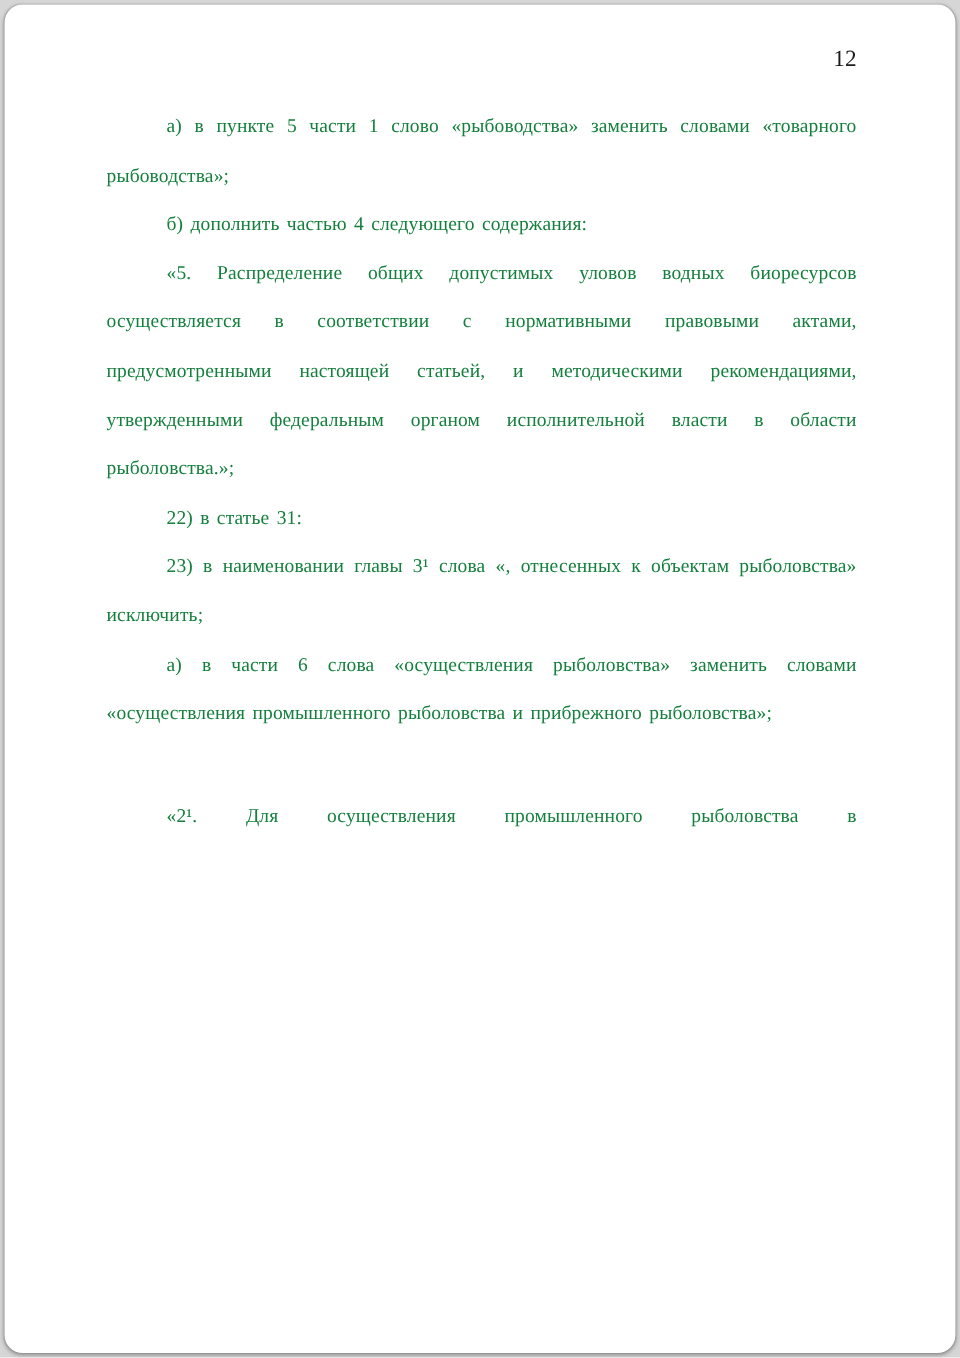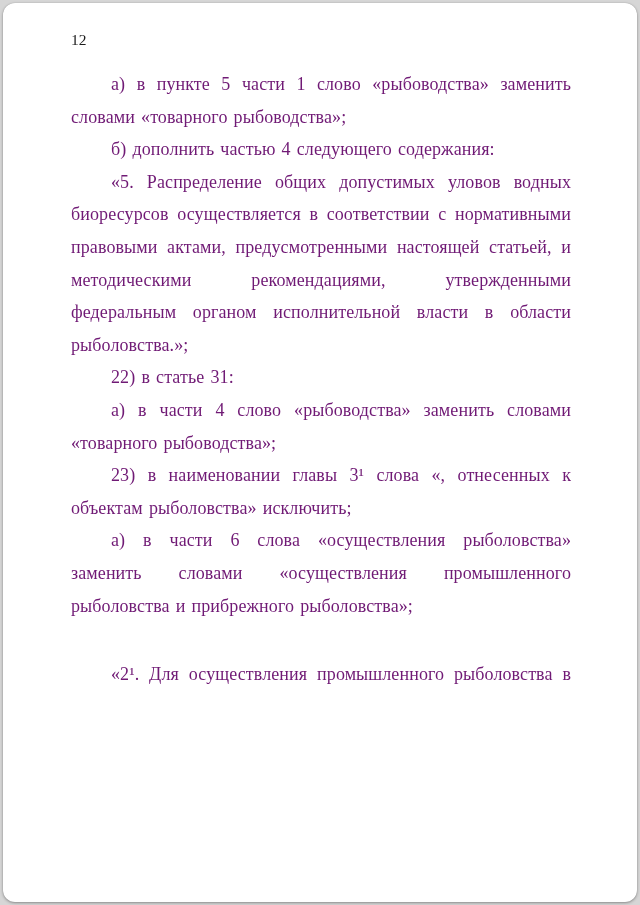--- a/index.html
+++ b/index.html
@@ -18,48 +18,47 @@
       width: 634px;
       height: 899px;
       margin: 3px auto;
       background: #ffffff;
       border-radius: 12px;
       box-shadow: 0 1px 3px rgba(0,0,0,0.35), 0 0 1px rgba(0,0,0,0.2);
       padding: 27px 66px 30px 68px;
       overflow: hidden;
     }
     .page-number {
-      text-align: left;
+      text-align: right;
       font-size: 15.5px;
       line-height: 20px;
       color: #1c1c1c;
       margin: 0 0 18px 0;
     }
     .para {
       margin: 0;
-      font-size: 18px;
+      font-size: 13px;
       line-height: 32.6px;
-      color: #701a75;
+      color: #15803d;
       text-align: justify;
       text-indent: 40px;
       word-spacing: 1.5px;
       letter-spacing: 0.1px;
     }
     .para.force-last-justify {
       text-align-last: justify;
       margin-top: 36px;
     }
   </style>
 </head>
 <body>
 
 <div class="page">
   <div class="page-number">12</div>
 
   <p class="para">а) в пункте 5 части 1 слово «рыбоводства» заменить словами «товарного рыбоводства»;</p>
   <p class="para">б) дополнить частью 4 следующего содержания:</p>
   <p class="para">«5. Распределение общих допустимых уловов водных биоресурсов осуществляется в соответствии с нормативными правовыми актами, предусмотренными настоящей статьей, и методическими рекомендациями, утвержденными федеральным органом исполнительной власти в области рыболовства.»;</p>
   <p class="para">22) в статье 31:</p>
-  <p class="para">а) в части 4 слово «рыбоводства» заменить словами «товарного рыбоводства»;</p>
   <p class="para">23) в наименовании главы 3¹ слова «, отнесенных к объектам рыболовства» исключить;</p>
   <p class="para">а) в части 6 слова «осуществления рыболовства» заменить словами «осуществления промышленного рыболовства и прибрежного рыболовства»;</p>
   <p class="para force-last-justify">«2¹. Для осуществления промышленного рыболовства в</p>
 </div>
 
 </body></html>

